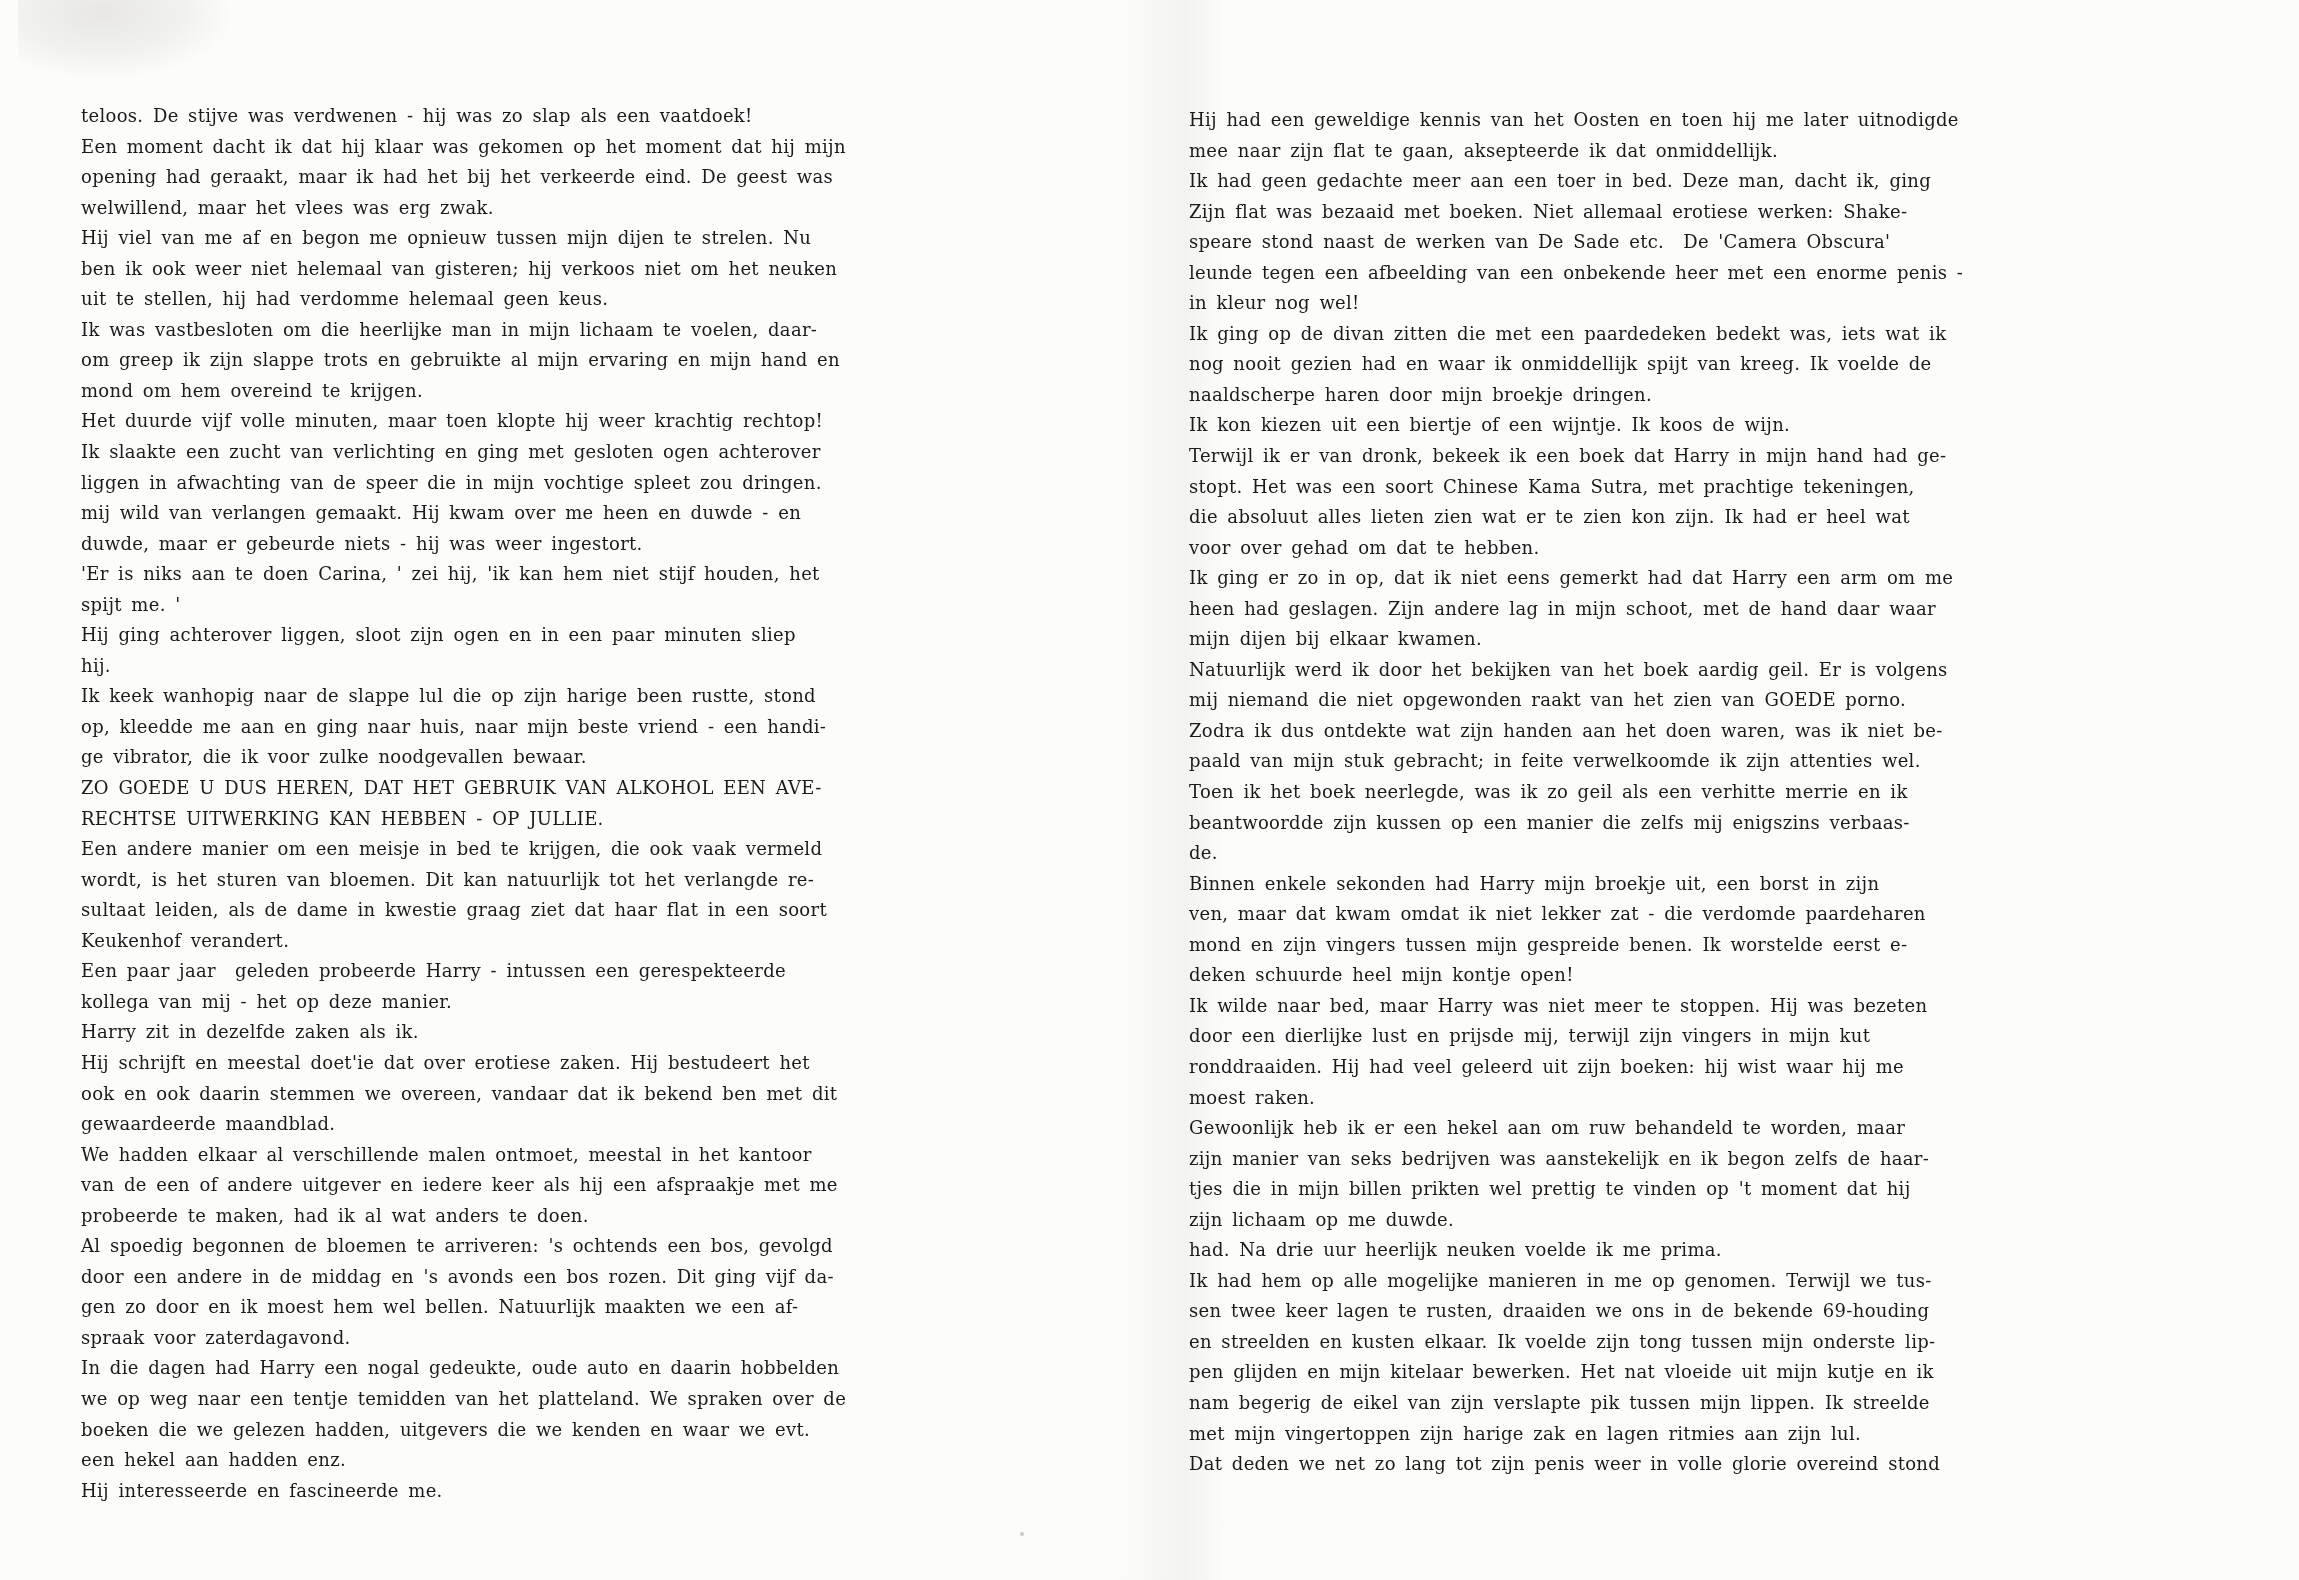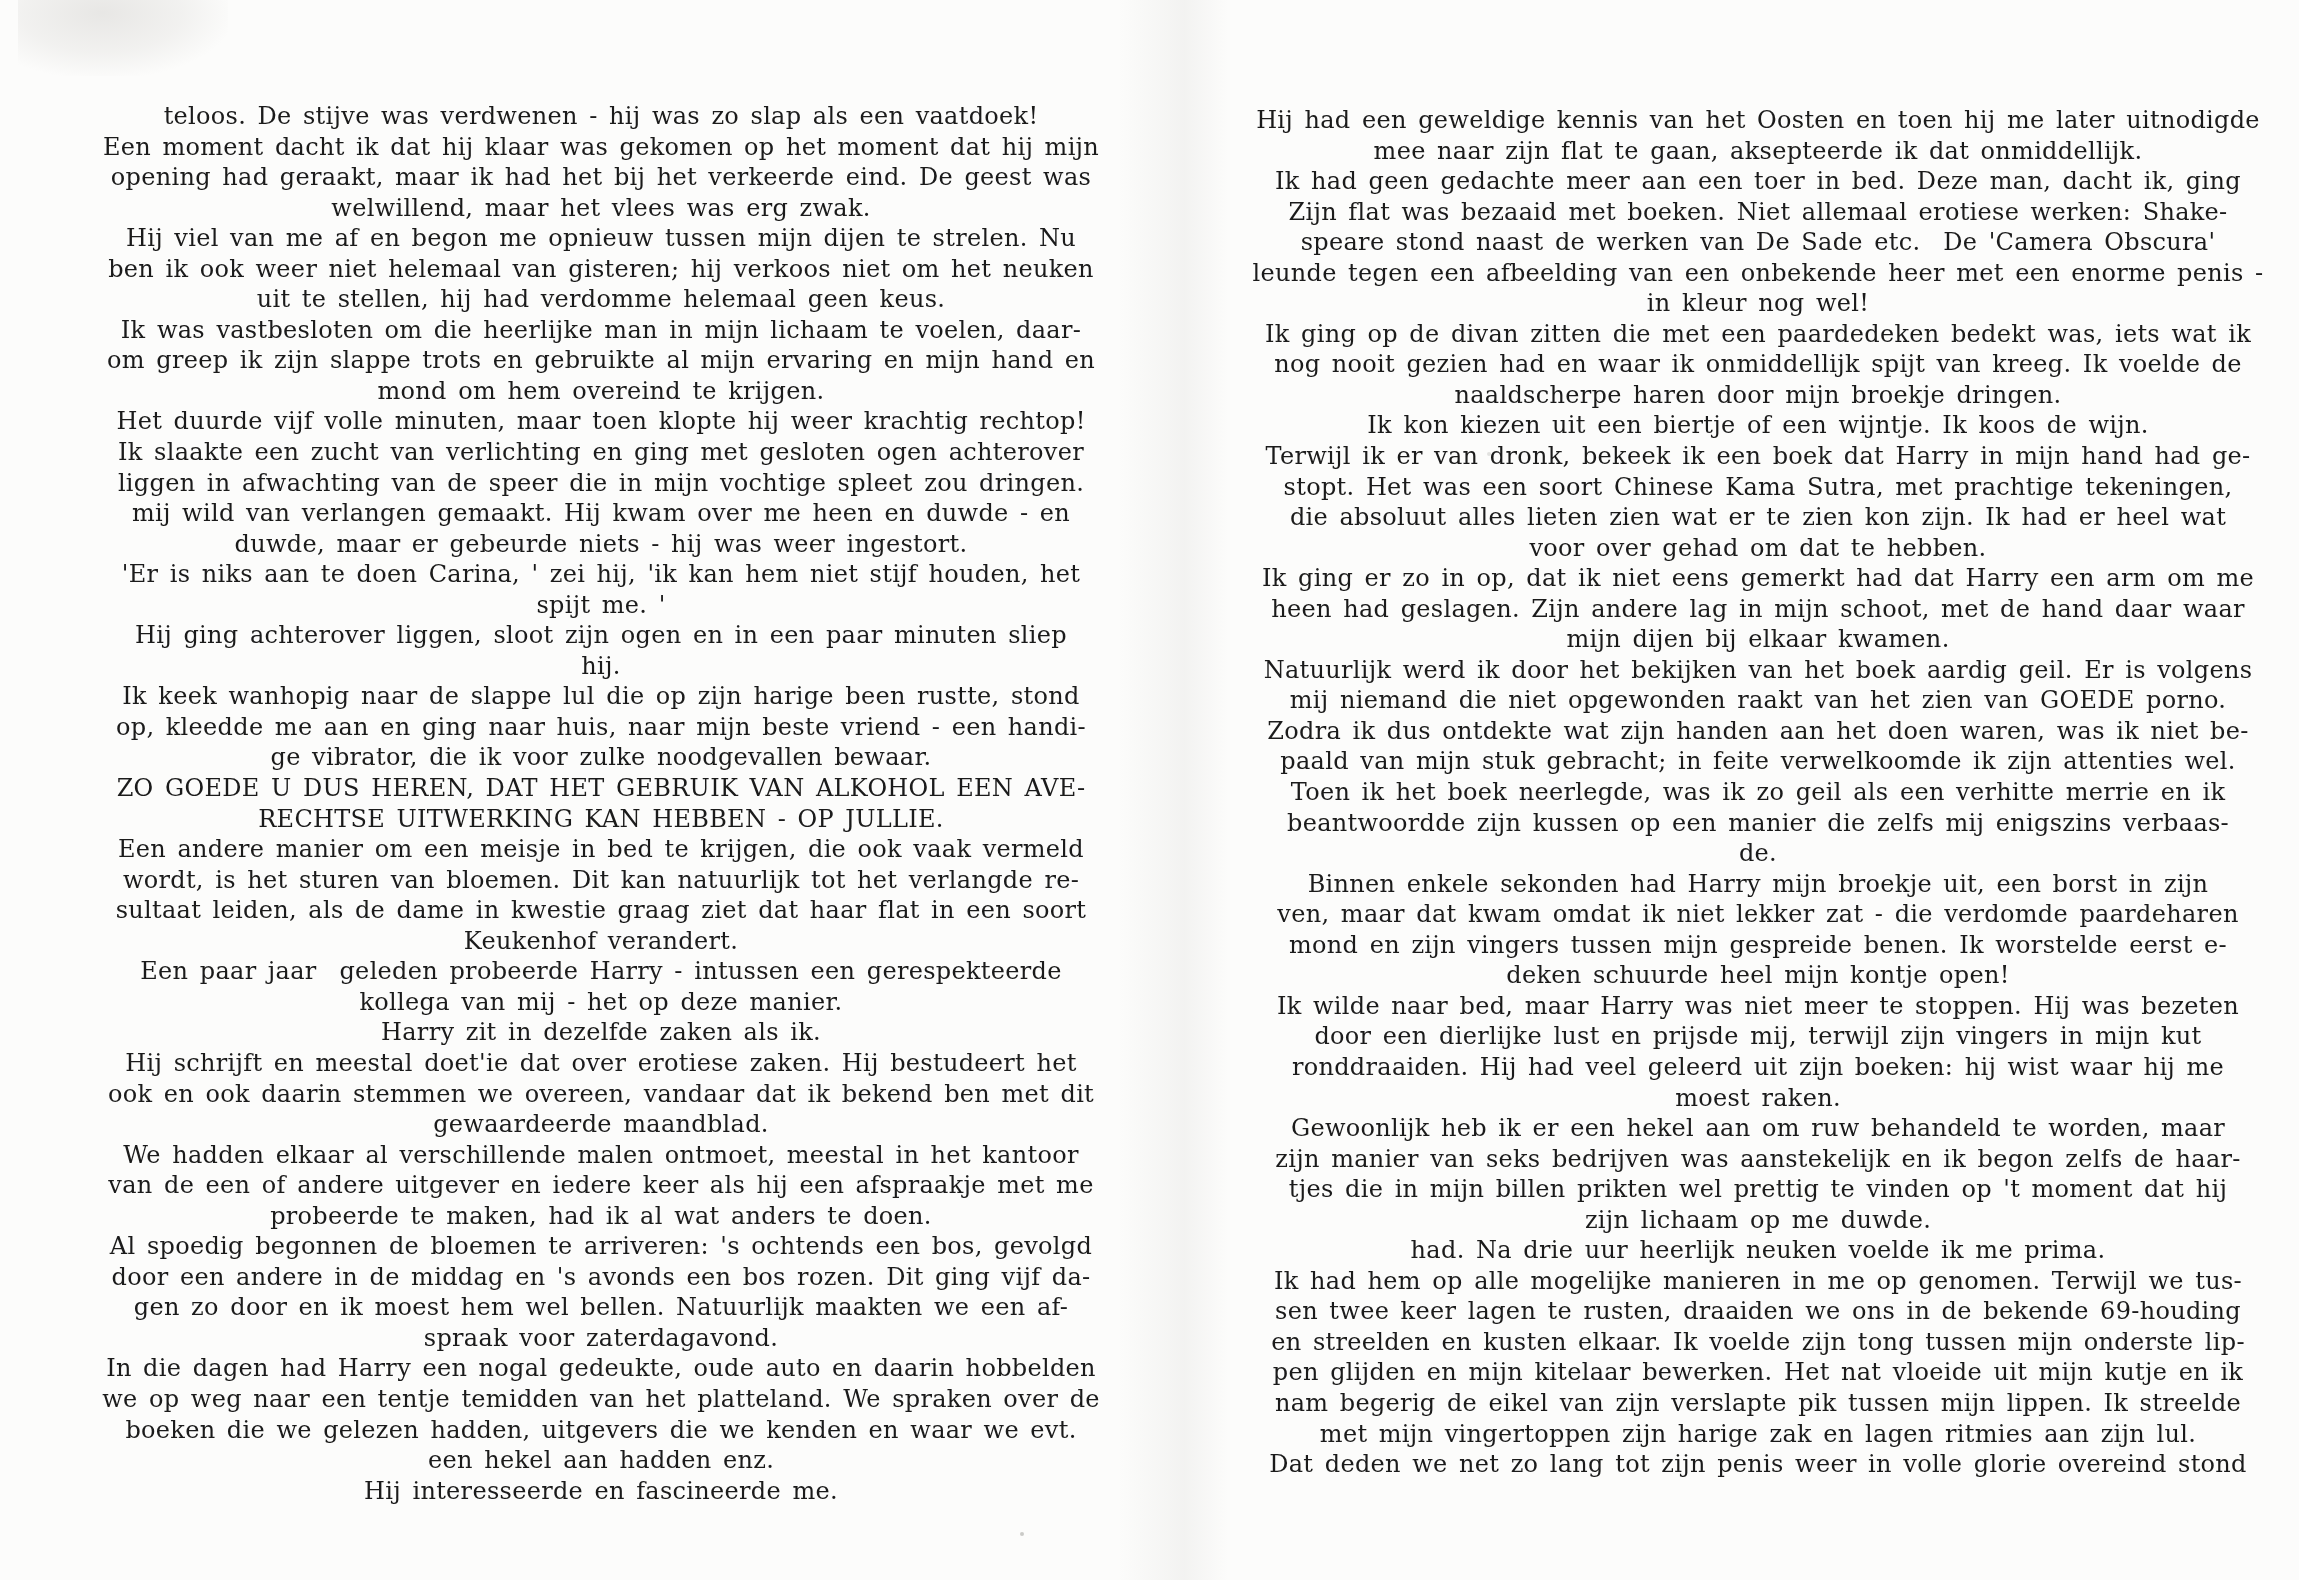--- a/index.html
+++ b/index.html
@@ -48,32 +48,31 @@
     height: 4px;
     border-radius: 50%;
     background: rgba(110,108,102,0.35);
     pointer-events: none;
   }
   .speck.s1 { left: 1020px; top: 1532px; }
   .speck.s2 { left: 1487px; top: 452px; opacity: .5; }
   .col {
     position: absolute;
     color: #1b1b1b;
-    font-size: 24px;
+    font-size: 18px;
     line-height: 30.55px;
     letter-spacing: 0.3px;
     word-spacing: 3.5px;
-    text-align: center;
   }
   .col .line {
     white-space: pre;
     height: 30.55px;
   }
   .col.left  { left: 81px;   top: 101px; width: 1040px; }
-  .col.right { left: 1228px; top: 105px; width: 1060px; }
+  .col.right { left: 1189px; top: 105px; width: 1060px; }
 </style>
 </head>
 <body>
 
 <div class="scan">
   <div class="smudge"></div>
   <div class="gutter"></div>
   <div class="speck s1"></div>
   <div class="speck s2"></div>
 

